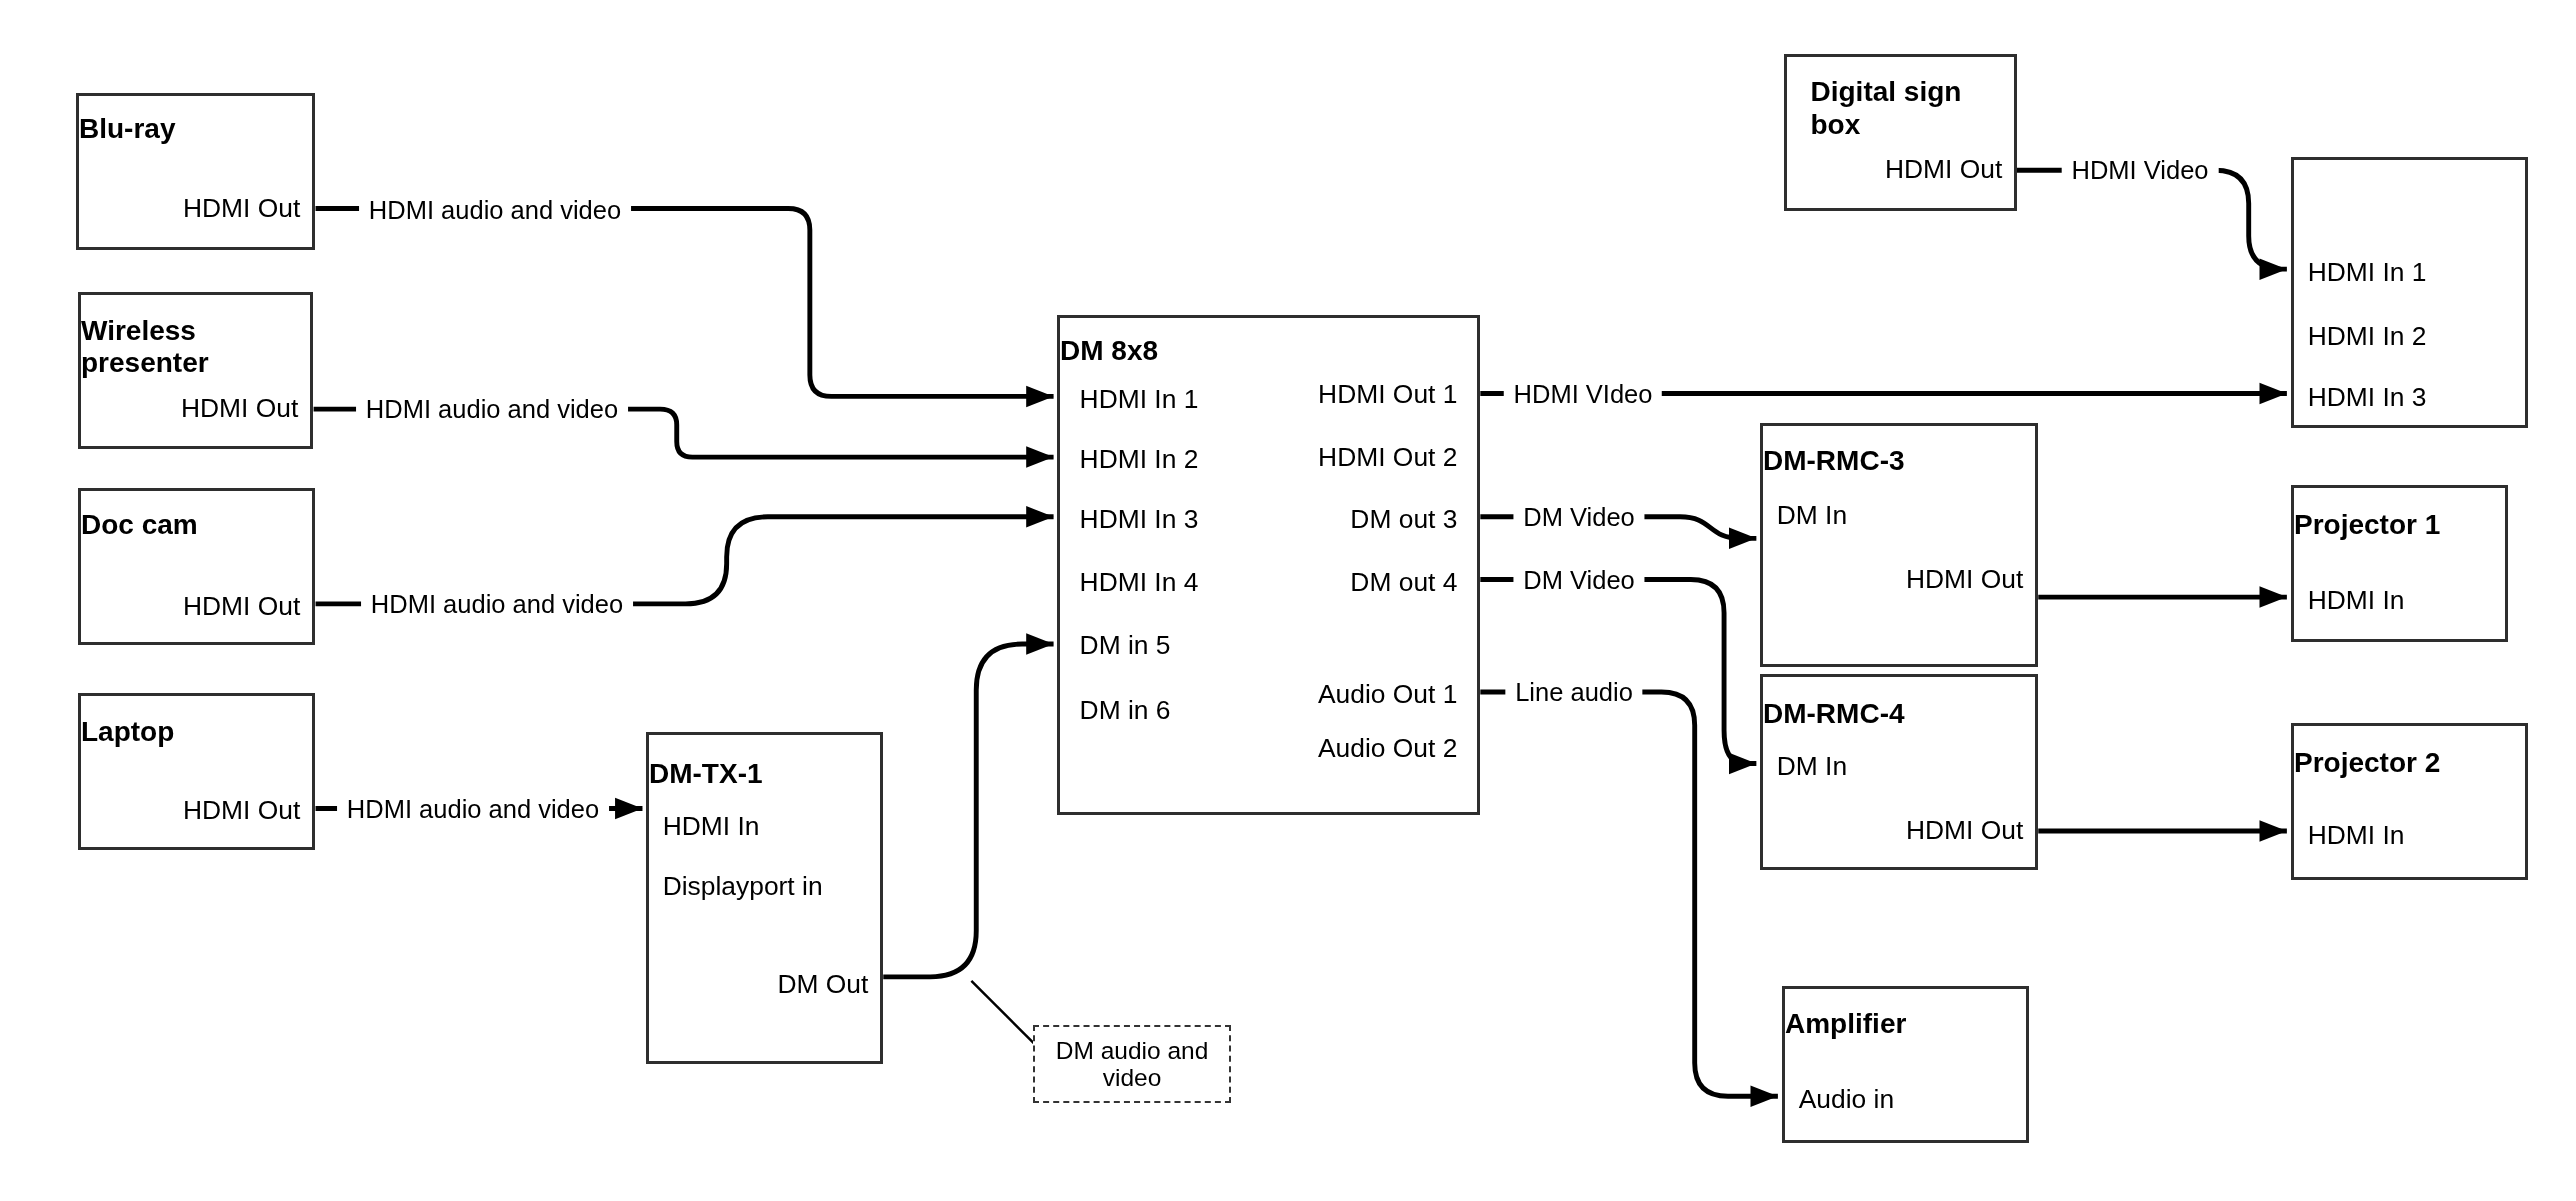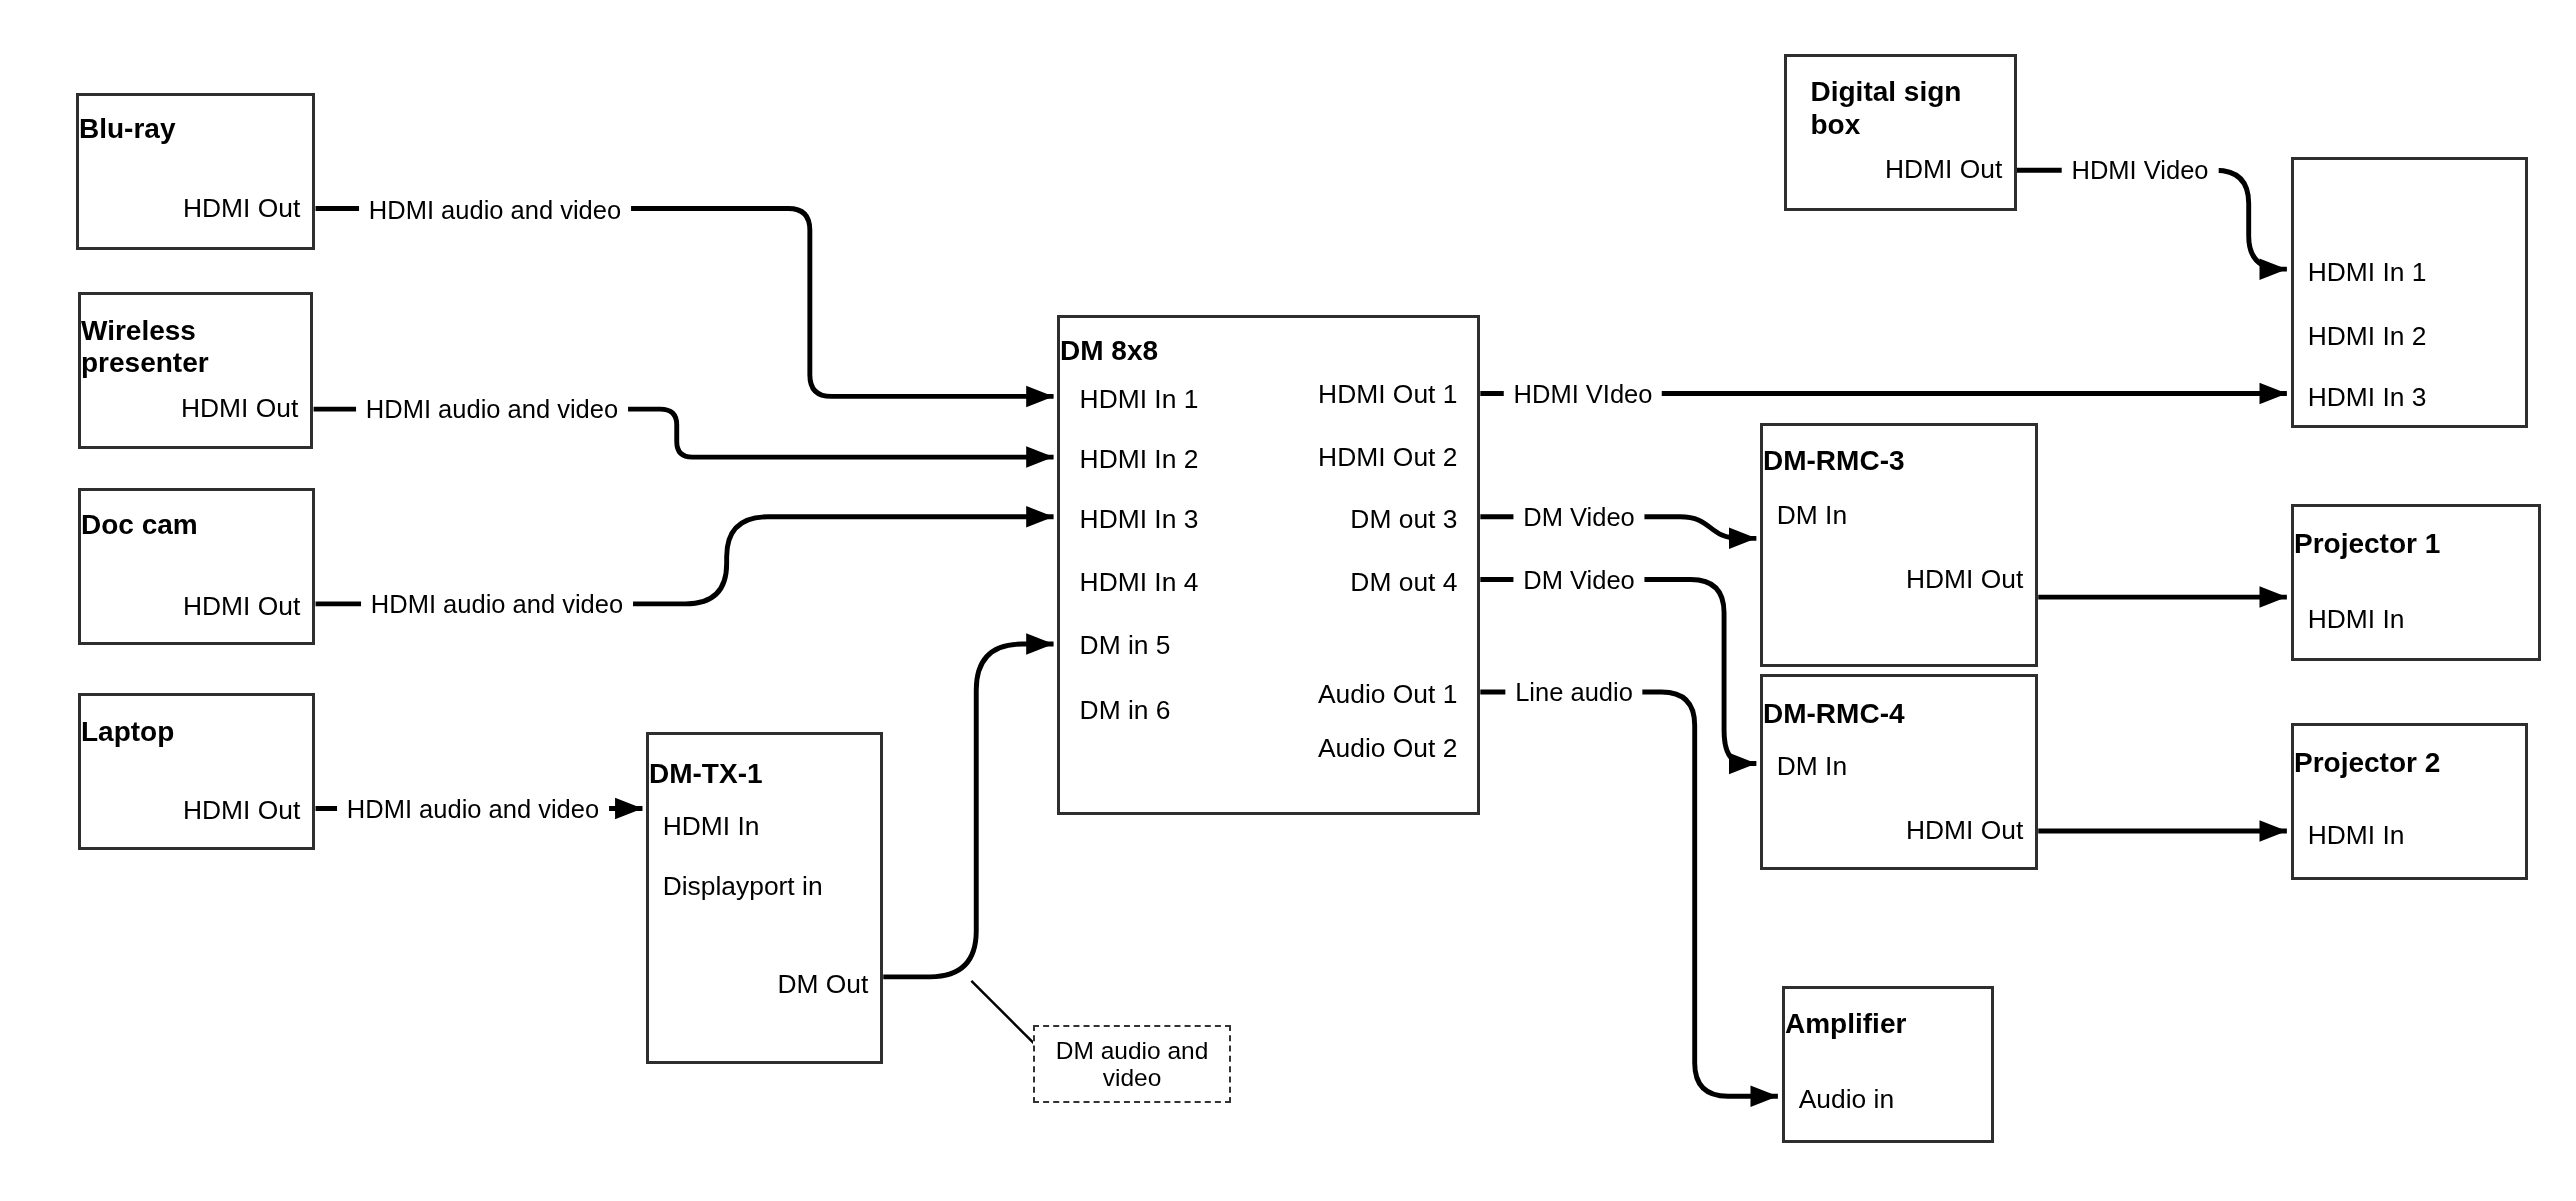--- a/index.html
+++ b/index.html
@@ -122,31 +122,31 @@
     <div class="port pl" style="top:73px">DM In</div>
     <div class="port pr" style="top:137px">HDMI Out</div>
   </div>
 
   <div class="node" style="left:1760px;top:674px;width:278px;height:196px">
     <div class="title" style="top:19.6px">DM-RMC-4</div>
     <div class="port pl" style="top:73px">DM In</div>
     <div class="port pr" style="top:137px">HDMI Out</div>
   </div>
 
-  <div class="node" style="left:2291px;top:504px;width:250px;height:157px">
+  <div class="node" style="left:2291px;top:485px;width:217px;height:157px">
     <div class="title" style="top:19.6px">Projector 1</div>
     <div class="port pl" style="top:96px">HDMI In</div>
   </div>
 
   <div class="node" style="left:2291px;top:723px;width:237px;height:157px">
     <div class="title" style="top:19.6px">Projector 2</div>
     <div class="port pl" style="top:93px">HDMI In</div>
   </div>
 
-  <div class="node" style="left:1782px;top:986px;width:212px;height:157px">
+  <div class="node" style="left:1782px;top:986px;width:247px;height:157px">
     <div class="title" style="top:17.6px">Amplifier</div>
     <div class="port pl" style="top:94px">Audio in</div>
   </div>
 
   <div class="callout" style="left:1033px;top:1025px;width:198px;height:78px">DM audio and video</div>
 
   <span class="edge-label" style="left:495px;top:210px">HDMI audio and video</span>
   <span class="edge-label" style="left:492px;top:409px">HDMI audio and video</span>
   <span class="edge-label" style="left:497px;top:604px">HDMI audio and video</span>
   <span class="edge-label" style="left:473px;top:809px">HDMI audio and video</span>

